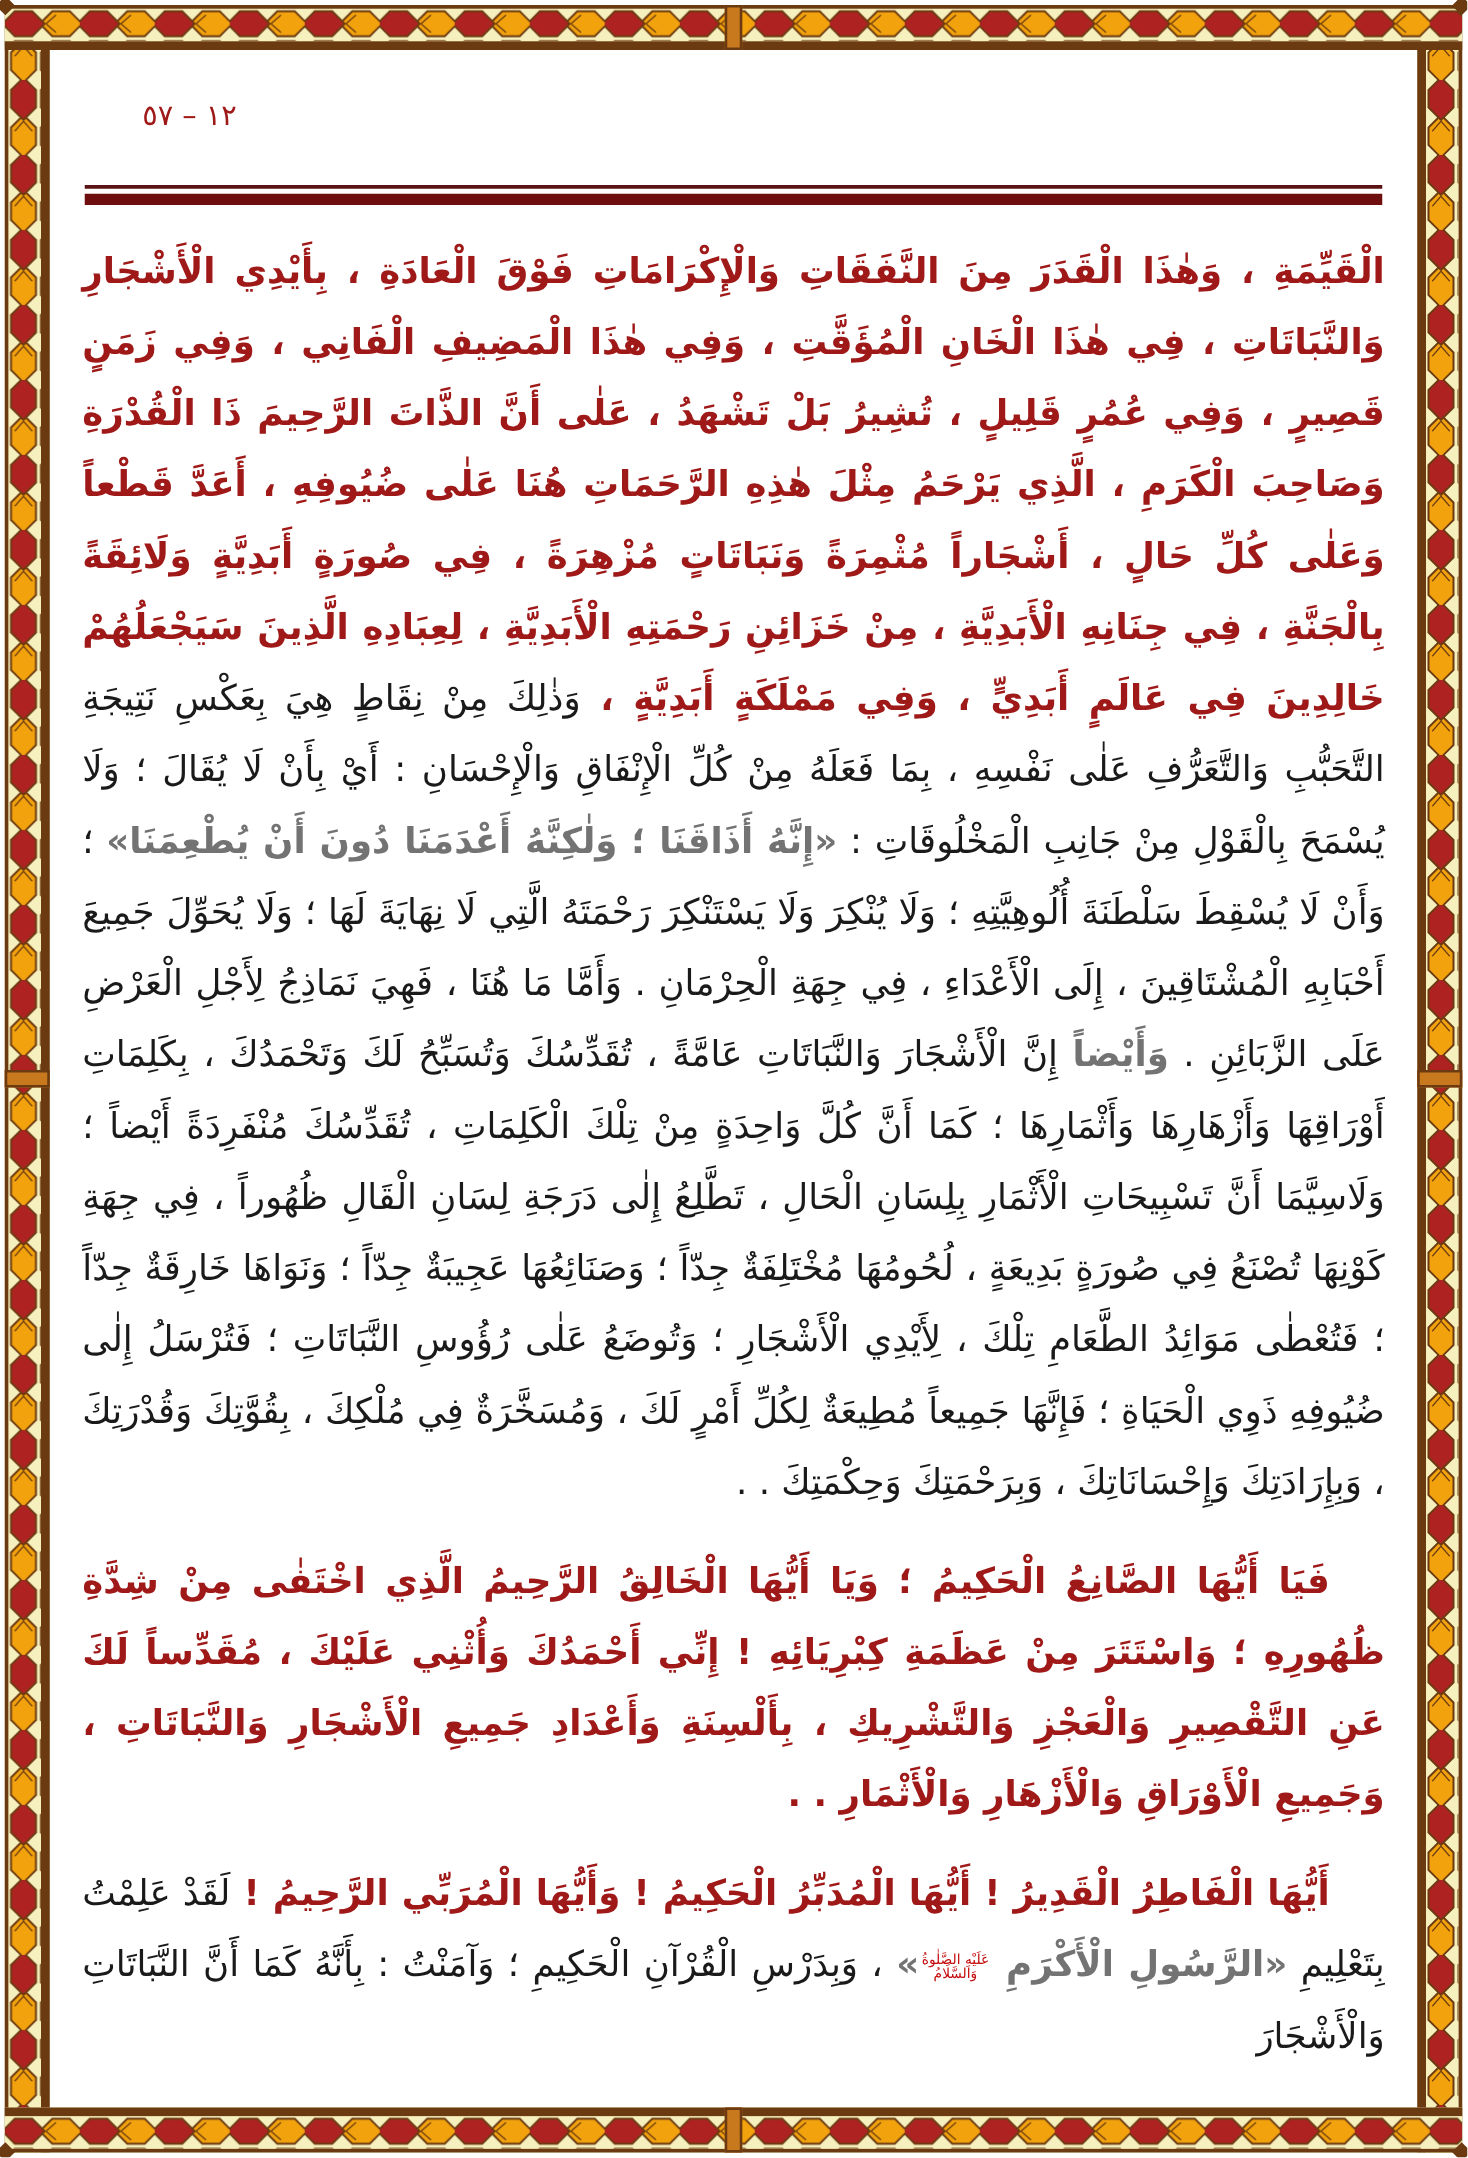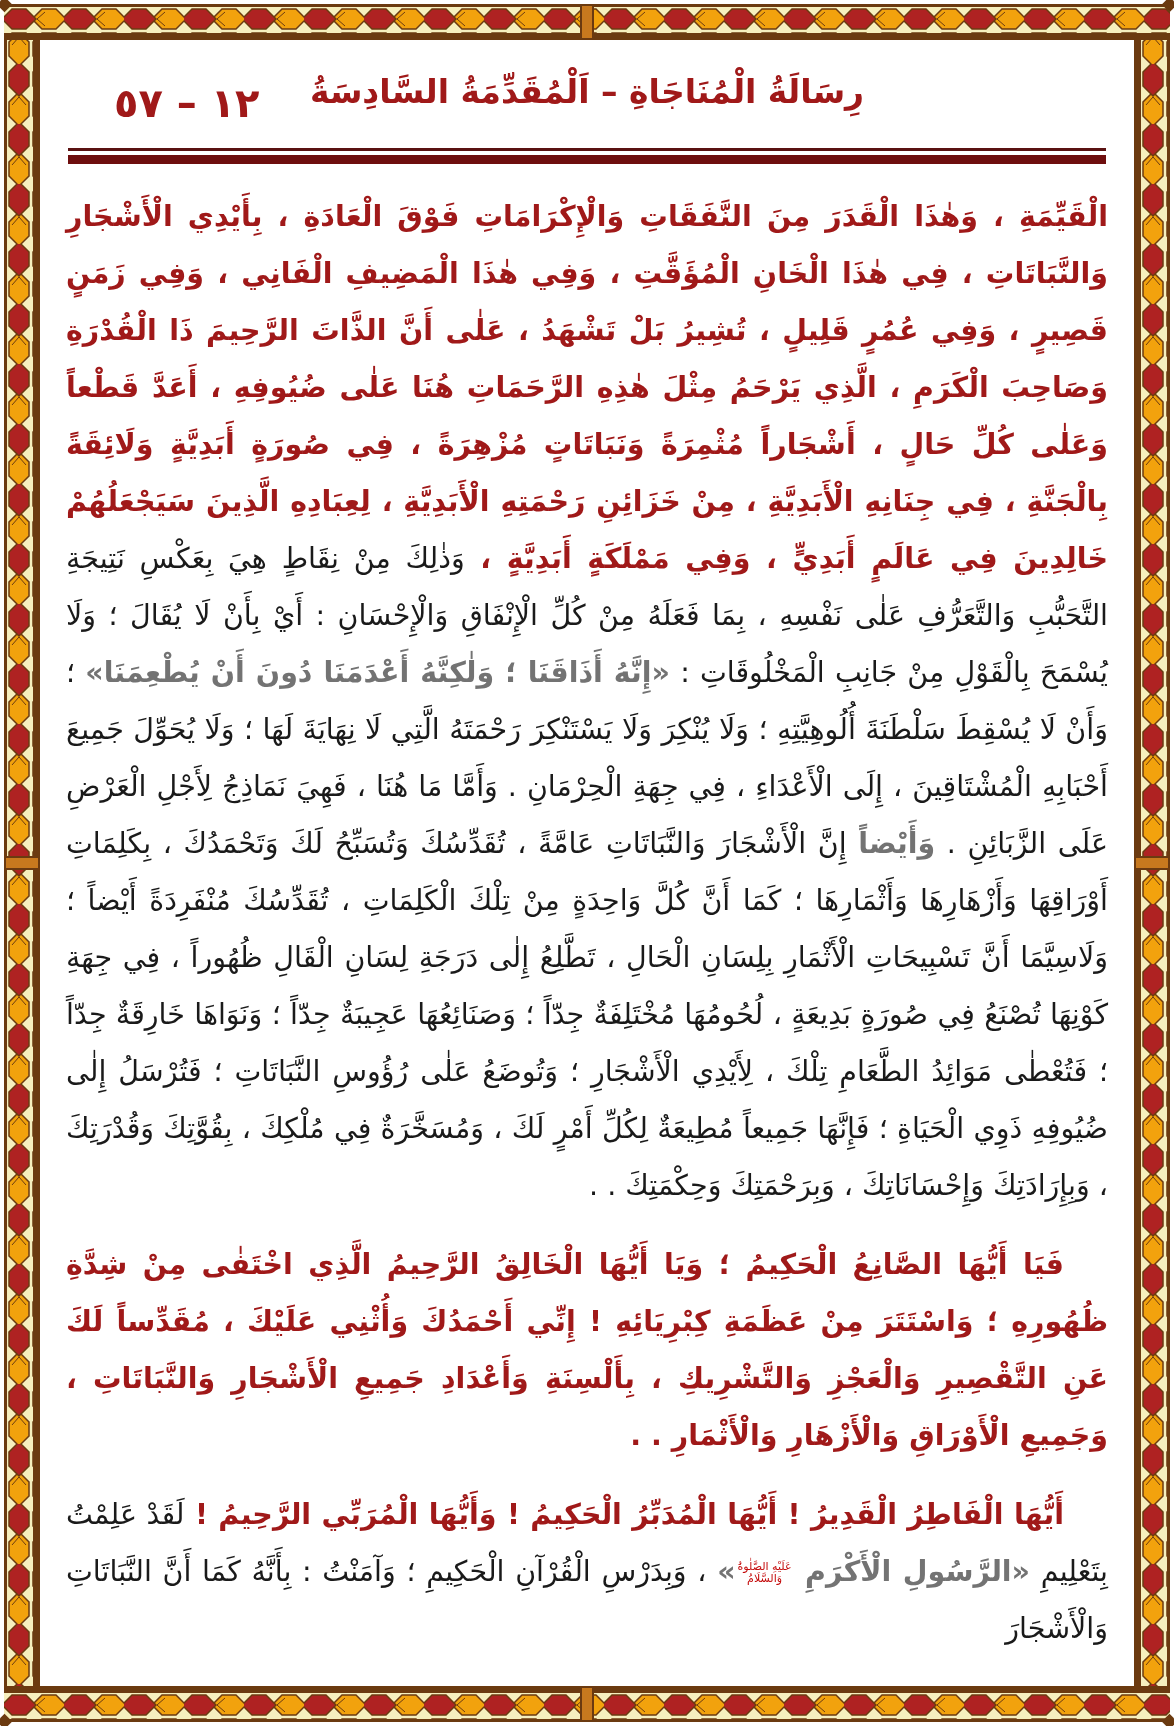--- a/index.html
+++ b/index.html
@@ -27,21 +27,21 @@
   .cn-right{right:4px;top:50%;margin-top:-7px;height:14px;width:36px;}
   
   .content{
     position:absolute;top:42px;left:46px;right:46px;bottom:42px;
     padding:0 20px;box-sizing:border-box;overflow:hidden;
   }
   .header{position:relative;height:78px;margin-top:22px;}
   .page-number{
     position:absolute;left:48px;top:16px;
     direction:ltr;unicode-bidi:bidi-override;
-    font-size:40px;font-weight:bold;color:#A01919;
+    font-size:23px;font-weight:normal;color:#A01919;
   }
   .doc-title{
     text-align:center;font-size:33px;font-weight:bold;color:#A01919;
     padding-top:8px;
   }
   .rule-thin{height:3px;background:#5A1212;margin:6px 2px 0 2px;}
   .rule-thick{height:9px;background:#6E0E0E;margin:4px 2px 0 2px;}
   
   .body-text{
     margin-top:24px;
@@ -115,21 +115,20 @@
   <div class="corner-finial cf-br"></div>
   <div class="connector cn-top"></div>
   <div class="connector cn-bottom"></div>
   <div class="connector cn-left"></div>
   <div class="connector cn-right"></div>
 
   <div class="content">
 
     <div class="header">
       <div class="page-number">٥٧ – ١٢</div>
-      <div class="doc-title">رِسَالَةُ الْمُنَاجَاةِ – اَلْمُقَدِّمَةُ السَّادِسَةُ</div>
     </div>
 
     <div class="rule-thin"></div>
     <div class="rule-thick"></div>
 
     <div class="body-text">
         <p class="para"><span class="seg-maroon">الْقَيِّمَةِ ، وَهٰذَا الْقَدَرَ مِنَ النَّفَقَاتِ وَالْإِكْرَامَاتِ فَوْقَ الْعَادَةِ ، بِأَيْدِي الْأَشْجَارِ وَالنَّبَاتَاتِ ، فِي هٰذَا الْخَانِ الْمُؤَقَّتِ ، وَفِي هٰذَا الْمَضِيفِ الْفَانِي ، وَفِي زَمَنٍ قَصِيرٍ ، وَفِي عُمُرٍ قَلِيلٍ ، تُشِيرُ بَلْ تَشْهَدُ ، عَلٰى أَنَّ الذَّاتَ الرَّحِيمَ ذَا الْقُدْرَةِ وَصَاحِبَ الْكَرَمِ ، الَّذِي يَرْحَمُ مِثْلَ هٰذِهِ الرَّحَمَاتِ هُنَا عَلٰى ضُيُوفِهِ ، أَعَدَّ قَطْعاً وَعَلٰى كُلِّ حَالٍ ، أَشْجَاراً مُثْمِرَةً وَنَبَاتَاتٍ مُزْهِرَةً ، فِي صُورَةٍ أَبَدِيَّةٍ وَلَائِقَةً بِالْجَنَّةِ ، فِي جِنَانِهِ الْأَبَدِيَّةِ ، مِنْ خَزَائِنِ رَحْمَتِهِ الْأَبَدِيَّةِ ، لِعِبَادِهِ الَّذِينَ سَيَجْعَلُهُمْ خَالِدِينَ فِي عَالَمٍ أَبَدِيٍّ ، وَفِي مَمْلَكَةٍ أَبَدِيَّةٍ ، </span><span class="seg-black">وَذٰلِكَ مِنْ نِقَاطٍ هِيَ بِعَكْسِ نَتِيجَةِ التَّحَبُّبِ وَالتَّعَرُّفِ عَلٰى نَفْسِهِ ، بِمَا فَعَلَهُ مِنْ كُلِّ الْإِنْفَاقِ وَالْإِحْسَانِ : أَيْ بِأَنْ لَا يُقَالَ ؛ وَلَا يُسْمَحَ بِالْقَوْلِ مِنْ جَانِبِ الْمَخْلُوقَاتِ : </span><span class="seg-red">«إِنَّهُ أَذَاقَنَا ؛ وَلٰكِنَّهُ أَعْدَمَنَا دُونَ أَنْ يُطْعِمَنَا»</span><span class="seg-black"> ؛ وَأَنْ لَا يُسْقِطَ سَلْطَنَةَ أُلُوهِيَّتِهِ ؛ وَلَا يُنْكِرَ وَلَا يَسْتَنْكِرَ رَحْمَتَهُ الَّتِي لَا نِهَايَةَ لَهَا ؛ وَلَا يُحَوِّلَ جَمِيعَ أَحْبَابِهِ الْمُشْتَاقِينَ ، إِلَى الْأَعْدَاءِ ، فِي جِهَةِ الْحِرْمَانِ . وَأَمَّا مَا هُنَا ، فَهِيَ نَمَاذِجُ لِأَجْلِ الْعَرْضِ عَلَى الزَّبَائِنِ . </span><span class="seg-red">وَأَيْضاً</span><span class="seg-black"> إِنَّ الْأَشْجَارَ وَالنَّبَاتَاتِ عَامَّةً ، تُقَدِّسُكَ وَتُسَبِّحُ لَكَ وَتَحْمَدُكَ ، بِكَلِمَاتِ أَوْرَاقِهَا وَأَزْهَارِهَا وَأَثْمَارِهَا ؛ كَمَا أَنَّ كُلَّ وَاحِدَةٍ مِنْ تِلْكَ الْكَلِمَاتِ ، تُقَدِّسُكَ مُنْفَرِدَةً أَيْضاً ؛ وَلَاسِيَّمَا أَنَّ تَسْبِيحَاتِ الْأَثْمَارِ بِلِسَانِ الْحَالِ ، تَطَّلِعُ إِلٰى دَرَجَةِ لِسَانِ الْقَالِ ظُهُوراً ، فِي جِهَةِ كَوْنِهَا تُصْنَعُ فِي صُورَةٍ بَدِيعَةٍ ، لُحُومُهَا مُخْتَلِفَةٌ جِدّاً ؛ وَصَنَائِعُهَا عَجِيبَةٌ جِدّاً ؛ وَنَوَاهَا خَارِقَةٌ جِدّاً ؛ فَتُعْطٰى مَوَائِدُ الطَّعَامِ تِلْكَ ، لِأَيْدِي الْأَشْجَارِ ؛ وَتُوضَعُ عَلٰى رُؤُوسِ النَّبَاتَاتِ ؛ فَتُرْسَلُ إِلٰى ضُيُوفِهِ ذَوِي الْحَيَاةِ ؛ فَإِنَّهَا جَمِيعاً مُطِيعَةٌ لِكُلِّ أَمْرٍ لَكَ ، وَمُسَخَّرَةٌ فِي مُلْكِكَ ، بِقُوَّتِكَ وَقُدْرَتِكَ ، وَبِإِرَادَتِكَ وَإِحْسَانَاتِكَ ، وَبِرَحْمَتِكَ وَحِكْمَتِكَ . .</span></p>
         <p class="para indent"><span class="seg-maroon">فَيَا أَيُّهَا الصَّانِعُ الْحَكِيمُ ؛ وَيَا أَيُّهَا الْخَالِقُ الرَّحِيمُ الَّذِي اخْتَفٰى مِنْ شِدَّةِ ظُهُورِهِ ؛ وَاسْتَتَرَ مِنْ عَظَمَةِ كِبْرِيَائِهِ ! إِنِّي أَحْمَدُكَ وَأُثْنِي عَلَيْكَ ، مُقَدِّساً لَكَ عَنِ التَّقْصِيرِ وَالْعَجْزِ وَالتَّشْرِيكِ ، بِأَلْسِنَةِ وَأَعْدَادِ جَمِيعِ الْأَشْجَارِ وَالنَّبَاتَاتِ ، وَجَمِيعِ الْأَوْرَاقِ وَالْأَزْهَارِ وَالْأَثْمَارِ . .</span></p>
         <p class="para indent"><span class="seg-maroon">أَيُّهَا الْفَاطِرُ الْقَدِيرُ ! أَيُّهَا الْمُدَبِّرُ الْحَكِيمُ ! وَأَيُّهَا الْمُرَبِّي الرَّحِيمُ ! </span><span class="seg-black">لَقَدْ عَلِمْتُ بِتَعْلِيمِ </span><span class="seg-red">«الرَّسُولِ الْأَكْرَمِ </span><span class="seal">عَلَيْهِ الصَّلٰوةُ وَالسَّلَامُ</span><span class="seg-red">»</span><span class="seg-black"> ، وَبِدَرْسِ الْقُرْآنِ الْحَكِيمِ ؛ وَآمَنْتُ : بِأَنَّهُ كَمَا أَنَّ النَّبَاتَاتِ وَالْأَشْجَارَ</span></p>
       </div>

